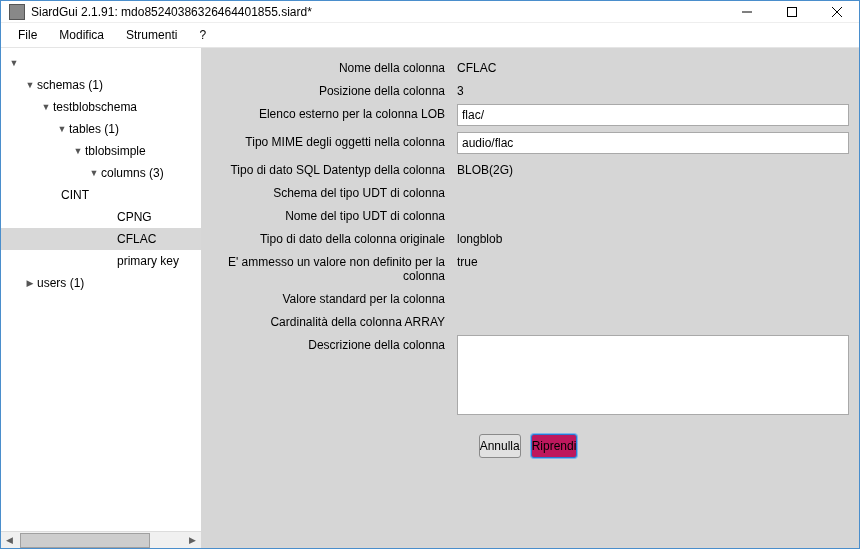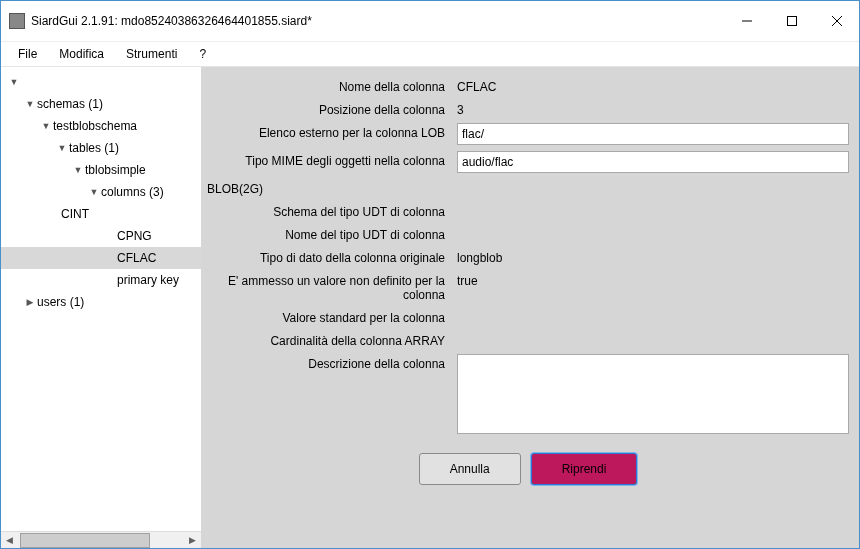--- a/index.html
+++ b/index.html
@@ -1,18 +1,18 @@
 <!DOCTYPE html>
 <html><head>
 <meta charset="utf-8">
 <style>
   * { box-sizing: border-box; }
   body { margin: 0; font-family: "Segoe UI", Tahoma, sans-serif; font-size: 12px; color: #000; background: #fff; }
   .window { width: 860px; height: 549px; border: 1px solid #4a8ecc; display: flex; flex-direction: column; background: #fff; }
-  .titlebar { height: 41px; display: flex; align-items: center; background: #fff; border-bottom: 1px solid #eee; }
+  .titlebar { height: 22px; display: flex; align-items: center; background: #fff; border-bottom: 1px solid #eee; }
   .titlebar .app-icon { width: 16px; height: 16px; margin: 0 6px 0 8px; background: #888; border: 1px solid #555; }
   .titlebar .title { flex: 1; font-size: 12px; color: #000; }
   .titlebar .win-btns { display: flex; }
   .titlebar .win-btn { width: 45px; height: 29px; display: flex; align-items: center; justify-content: center; font-size: 13px;}
   .titlebar .win-btn svg { display:block; }
   .menubar { height: 25px; display: flex; align-items: center; padding: 0 8px; gap: 4px; background: #fff; border-bottom: 1px solid #e5e5e5; }
   .menubar .menu-item { padding: 3px 9px; cursor: default; }
   .content { flex: 1; display: flex; min-height: 0; }
   .treepane { width: 200px; background: #fff; display:flex; flex-direction:column; }
   .treeview { flex:1; overflow:hidden; padding-top: 4px; }
@@ -25,21 +25,21 @@
   .hscroll .arrow { width:17px; height:15px; display:flex; align-items:center; justify-content:center; font-size:9px; color:#606060;}
   .formpane { flex: 1; background: #d6d6d6; padding: 10px 10px 10px 6px; overflow: auto; position:relative;}
   .form-row { display: flex; align-items: flex-start; margin-bottom: 6px; }
   .form-label { width: 250px; text-align: right; padding-right: 12px; padding-top: 3px; }
   .form-value { flex: 1; padding-top: 3px; }
   .form-input { flex: 1; }
   .form-input input { width: 100%; height: 22px; border: 1px solid #a9a9a9; background: #fff; padding: 1px 4px; font-family: Liberation Sans, sans-serif; font-size: 12px; }
   .form-textarea { flex:1; }
   .form-textarea textarea { width:100%; height:80px; border:1px solid #a9a9a9; background:#fff; font-family:inherit; font-size:12px; padding:2px 4px; resize:none; }
   .button-row { display:flex; justify-content:center; gap:10px; margin-top:16px; }
-  .btn { height:32px; padding: 0 30px; border:1px solid #8a8a8a; background:#e1e1e1; border-radius:3px; font-family:inherit; font-size:12px; cursor:default; }
+  .btn { height:24px; padding: 0 0; border:1px solid #8a8a8a; background:#e1e1e1; border-radius:3px; font-family:inherit; font-size:12px; cursor:default; }
   .btn.focused { background:#be185d; border:1px solid #2a7bd4; box-shadow:0 0 0 1px #7eb4ea; }
 </style>
 </head>
 <body>
 
 <div class="window">
 
   <div class="titlebar">
     <div class="app-icon"></div>
     <div class="title">SiardGui 2.1.91: mdo85240386326464401855.siard*</div>
@@ -137,20 +137,21 @@
       </div>
       <div class="form-row">
         <div class="form-label">Elenco esterno per la colonna LOB</div>
         <div class="form-input"><input type="text" value="flac/" style=""></div>
       </div>
       <div class="form-row">
         <div class="form-label">Tipo MIME degli oggetti nella colonna</div>
         <div class="form-input"><input type="text" value="audio/flac" style=""></div>
       </div>
       <div class="form-row">
+        <div class="form-label">Tipo di dato SQL Datentyp della colonna</div>
         <div class="form-value">BLOB(2G)</div>
       </div>
       <div class="form-row">
         <div class="form-label">Schema del tipo UDT di colonna</div>
         <div class="form-value"></div>
       </div>
       <div class="form-row">
         <div class="form-label">Nome del tipo UDT di colonna</div>
         <div class="form-value"></div>
       </div>

